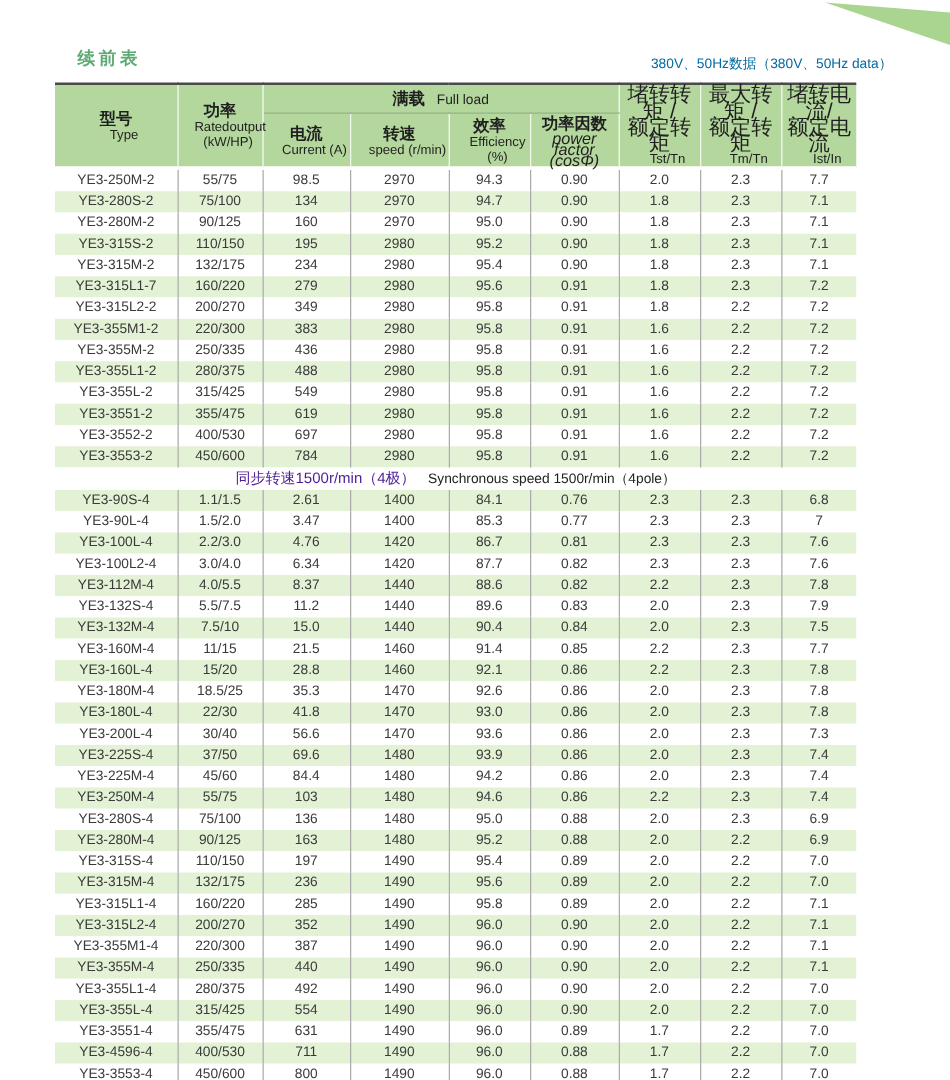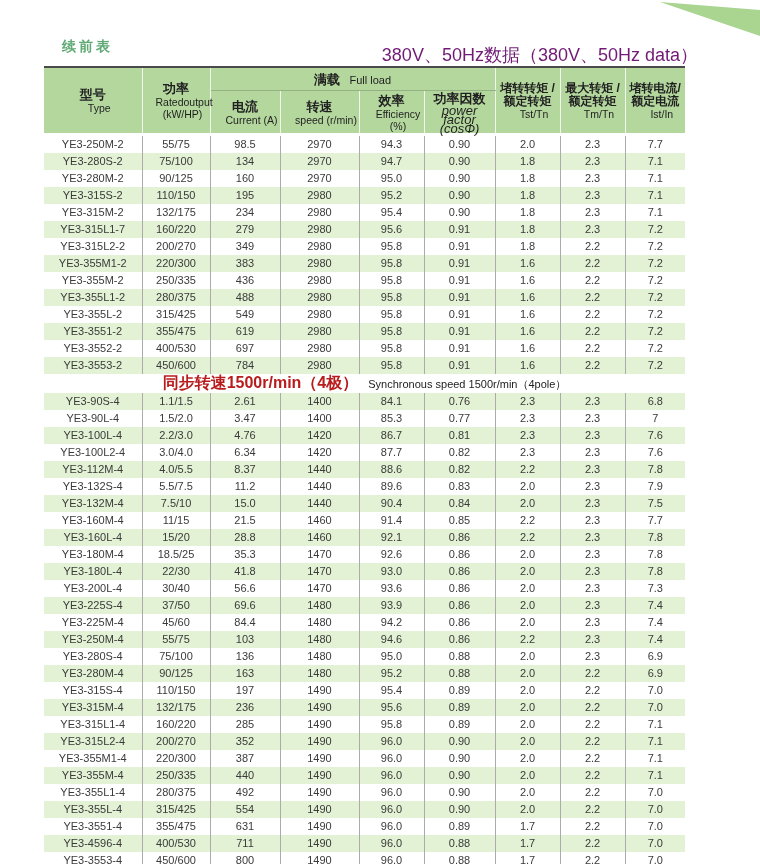--- a/index.html
+++ b/index.html
@@ -7,55 +7,55 @@
     width:760px;height:864px;position:relative;overflow:hidden;
     background:#ffffff;
     font-family:"Liberation Sans", sans-serif;
   }
   .corner-wedge{position:absolute;top:0;right:0;width:100px;height:45px;}
   .page-title{
     position:absolute;left:62px;top:38px;
     font-size:14px;font-weight:bold;color:#5faa74;letter-spacing:3px;
   }
   .page-subtitle{
-    position:absolute;right:62px;top:43px;
-    font-size:18px;color:#701a75;
+    position:absolute;right:46px;top:43px;
+    font-size:11px;color:#0369a1;
   }
   table.spec{
     position:absolute;left:44px;top:66px;width:641px;
     border-collapse:collapse;table-layout:fixed;
     border-top:2px solid #4a4a4a;
     border-bottom:2px solid #7a7a7a;
   }
   .spec th,.spec td{padding:0;text-align:center;vertical-align:middle;}
   .spec thead th{
     background:#b4d79e;color:#1f1f1f;font-weight:normal;
     border-left:1px solid #f2f7ee;border-right:1px solid #f2f7ee;
     border-bottom:3px solid #ffffff;
   }
   .spec thead th:first-child{border-left:none;}
   .spec thead th:last-child{border-right:none;}
   .spec thead tr.tier1 th{height:22px;}
   .spec thead tr.tier2 th{height:27px;}
   .spec thead th.group{border-bottom:1px solid #93b183;text-align:center;}
   .hd-cn{font-size:13px;font-weight:bold;line-height:15px;}
-  .hd-cn2{font-size:12px;font-weight:bold;line-height:13px;}
+  .hd-cn2{font-size:17px;font-weight:normal;line-height:13px;}
   .hd-en{font-size:10.5px;line-height:12px;margin-left:13px;}
   .hd-sm{font-size:13px;line-height:9px;font-style:italic;}
   .inline-en{font-size:11px;font-weight:normal;margin-left:5px;}
   .spec tbody td{
     height:17px;font-size:11px;color:#3a3a3a;line-height:17px;
     border-left:1px solid #ababab;border-right:1px solid #ababab;
     background:#ffffff;white-space:nowrap;
   }
   .spec tbody td:first-child{border-left:none;}
   .spec tbody td:last-child{border-right:none;}
   .spec tbody tr.green td{background:#e3f1d4;}
   .spec tbody tr.sep td{background:#ffffff;border-left:none;border-right:none;}
-  .sep-cn{font-size:16px;font-weight:bold;color:#b91c1c;}
+  .sep-cn{font-size:12px;font-weight:normal;color:#4c1d95;}
   .sep-en{font-size:11px;color:#222;margin-left:10px;}
 </style>
 </head>
 <body>
 
 <div>
 
   <svg class="corner-wedge" viewBox="0 0 100 45" xmlns="http://www.w3.org/2000/svg">
     <polygon points="0,2 100,10 100,36" fill="#a9d591"></polygon>
   </svg>

